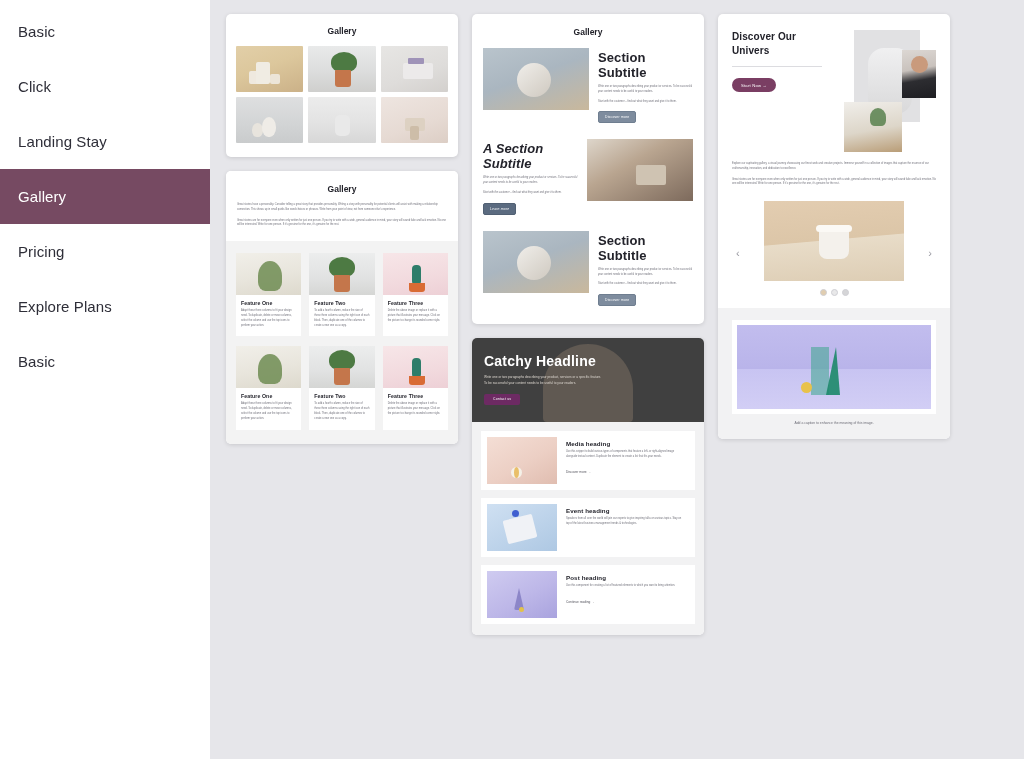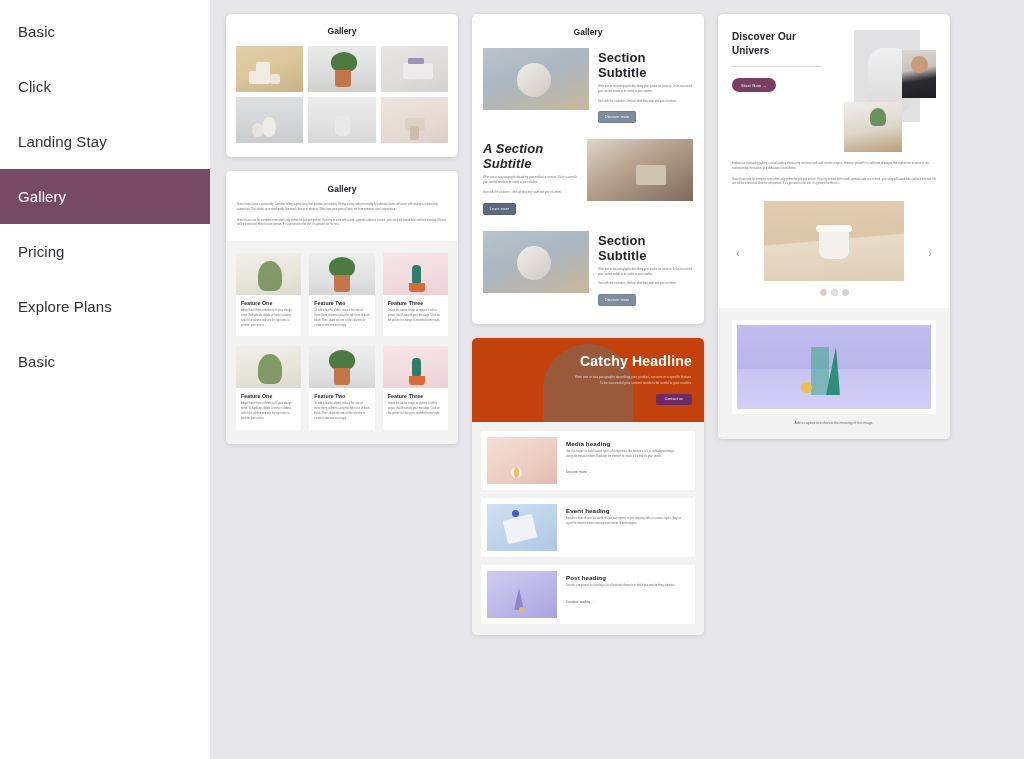--- a/index.html
+++ b/index.html
@@ -115,21 +115,21 @@
     background:#7e8c9e; padding:3px 6px; border-radius:2px; letter-spacing:.2px;
     border:1px solid #6f7e90;
   }
   .btn-sm.dark { background:#5b6b80; border-color:#516073; }
   .img-ball { background: linear-gradient(160deg,#b9c4cc 0%,#aab6c0 45%,#c9b89c 100%); position:relative; overflow:hidden;}
   .ball { width:34px;height:34px;border-radius:50%;background:linear-gradient(140deg,#f0eeea,#cfc9c0);left:32%;bottom:13px;}
   .img-basket { background: linear-gradient(150deg,#ded6cb 0%,#b9a590 40%,#7d6a5c 100%); position:relative; overflow:hidden;}
   .bask { width:30px;height:20px;background:#cfc3b2;left:46%;bottom:16px;border-radius:2px;}
 
   
-  .hero { background:#c2410c; padding: 15px 12px 17px 12px; text-align:right; position:relative; overflow:hidden;}
+  .hero { background:#404040; padding: 15px 12px 17px 12px; text-align:left; position:relative; overflow:hidden;}
   .hero:before{
     content:""; position:absolute; width:90px;height:78px;left:50%;top:6px;transform:translateX(-50%);
     background:#7a6e61; border-radius:45px 45px 4px 4px; opacity:.55;
   }
   .hero h2 { position:relative; font-size:14px; font-weight:700; color:#fff; letter-spacing:.2px; margin-bottom:5px;}
   .hero .micro { position:relative; color:#ded8d1; font-size:3.2px; line-height:1.9;}
   .btn-pill {
     position:relative; display:inline-block; margin-top:7px; font-size:3.4px; color:#fff;
     background:#6d2a63; padding:3.5px 9px; border-radius:2px; letter-spacing:.2px;
   }

